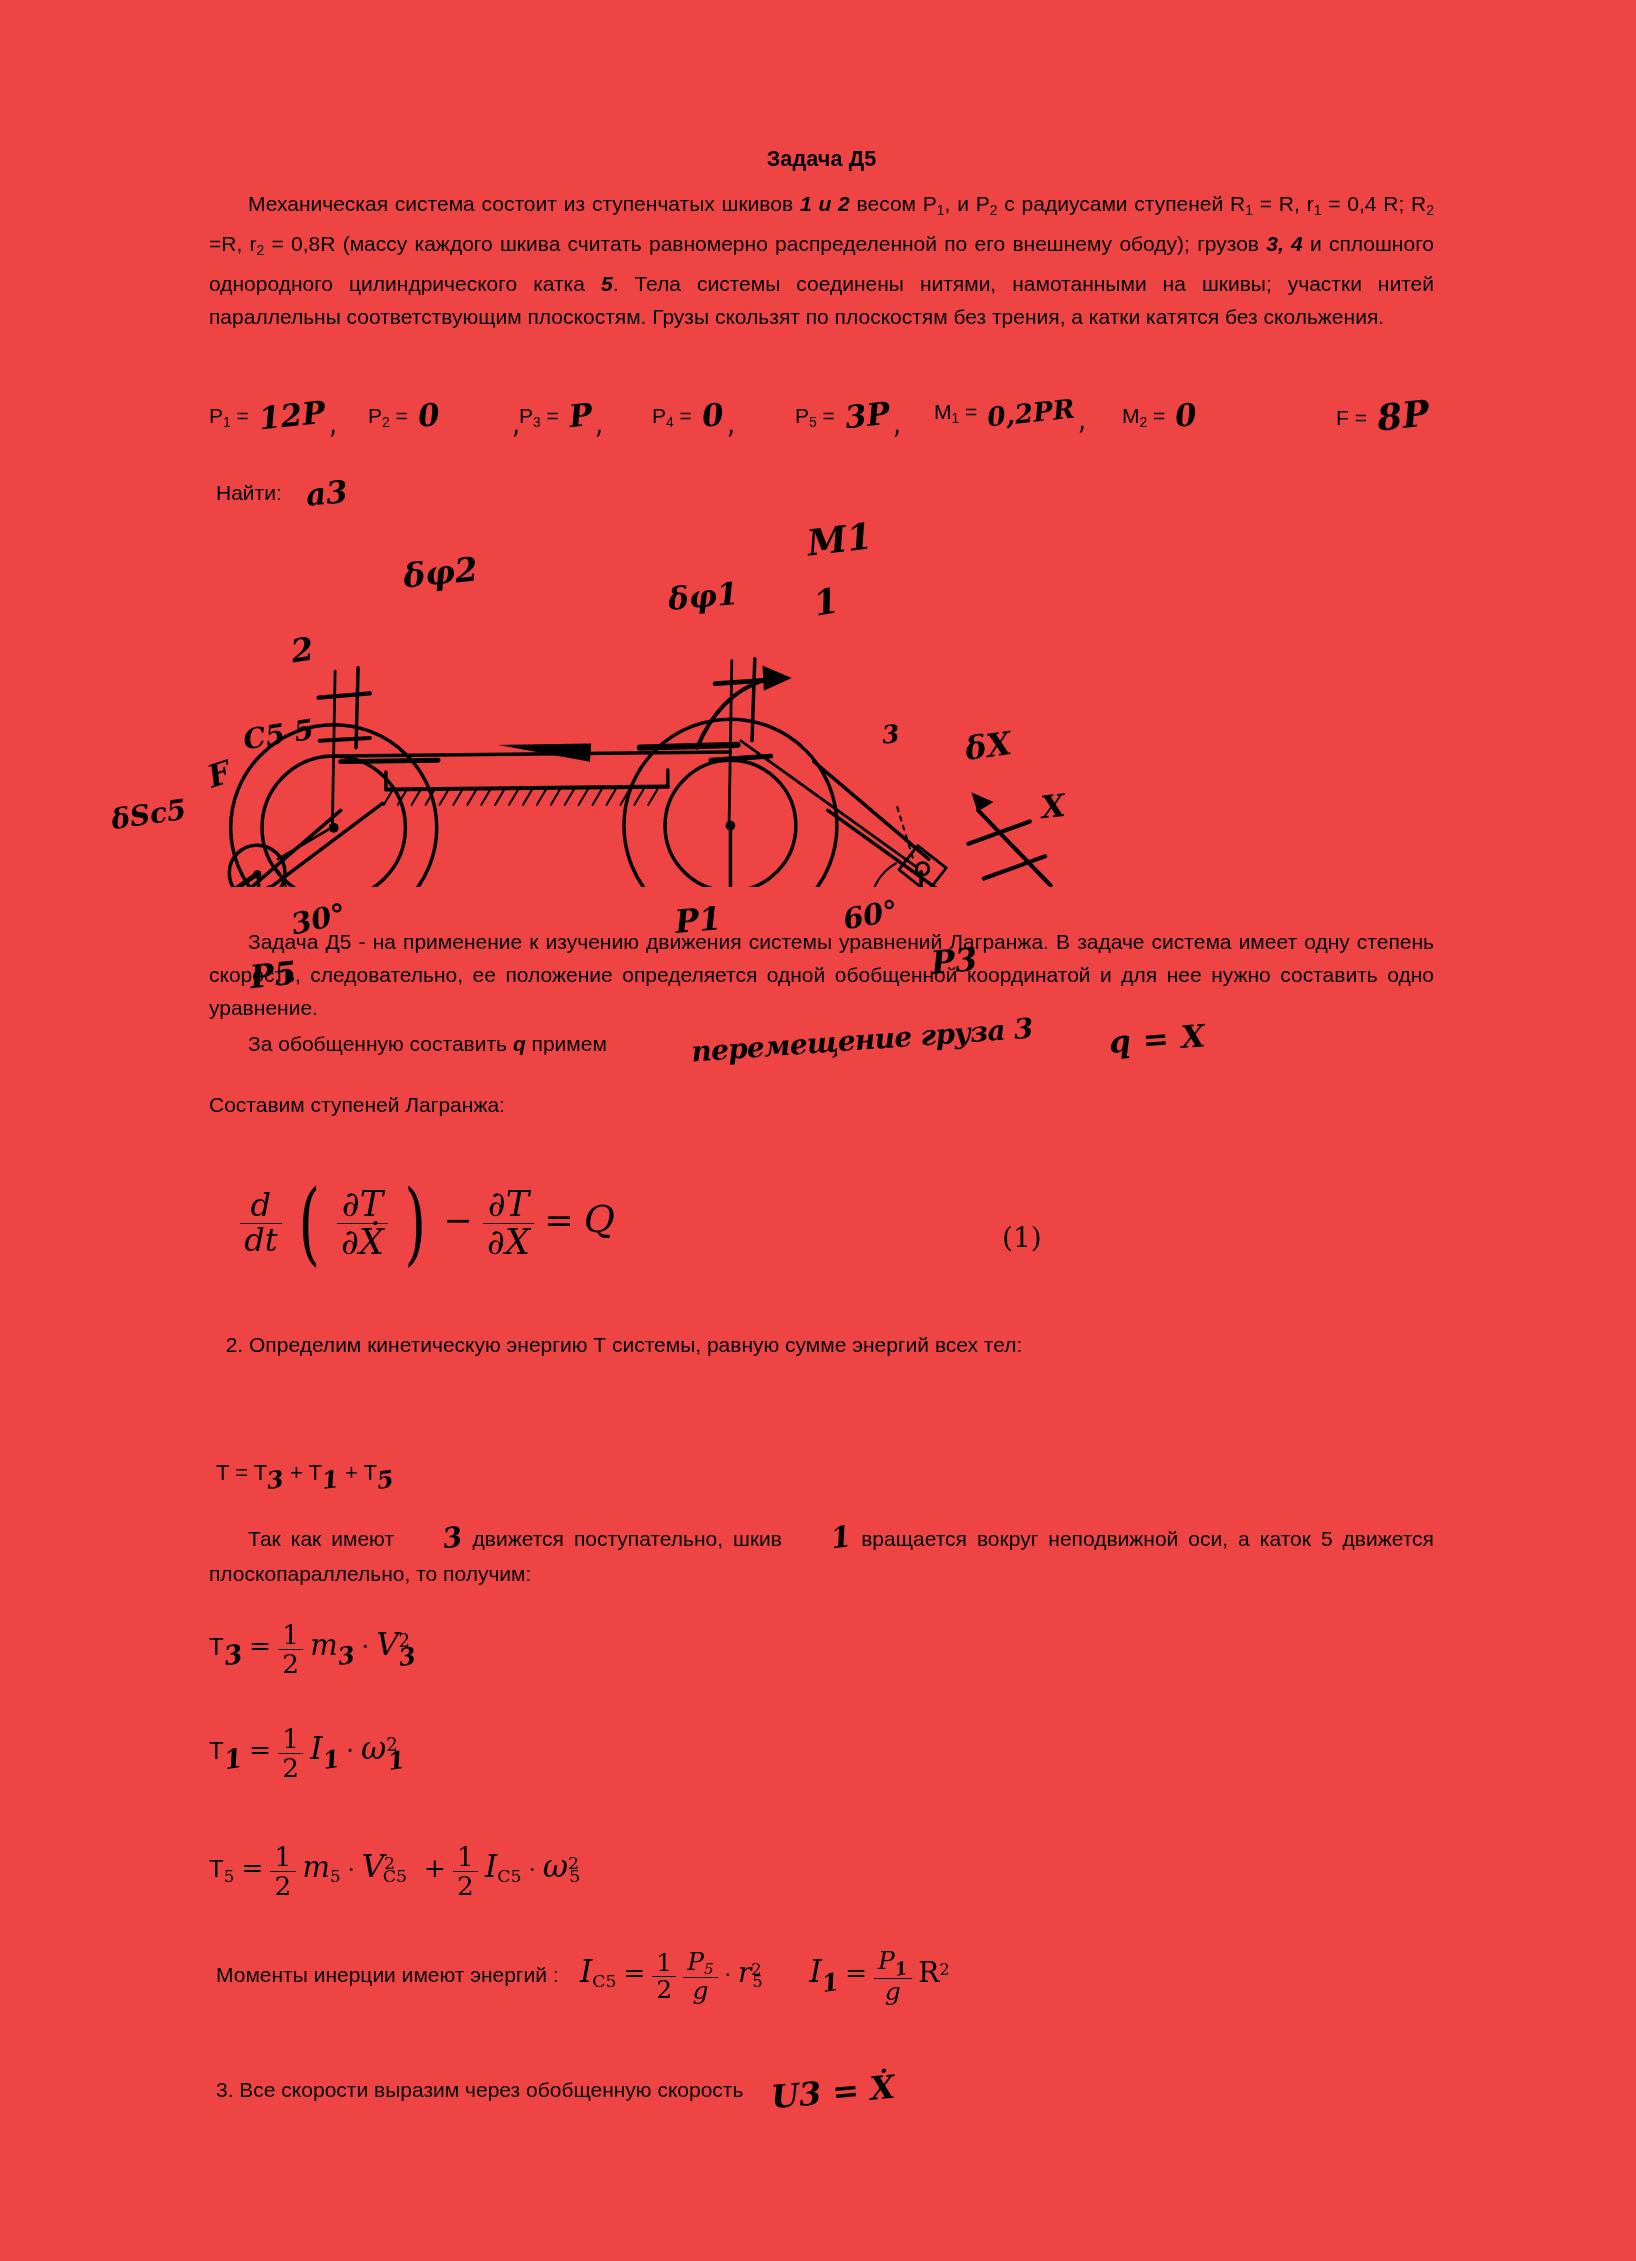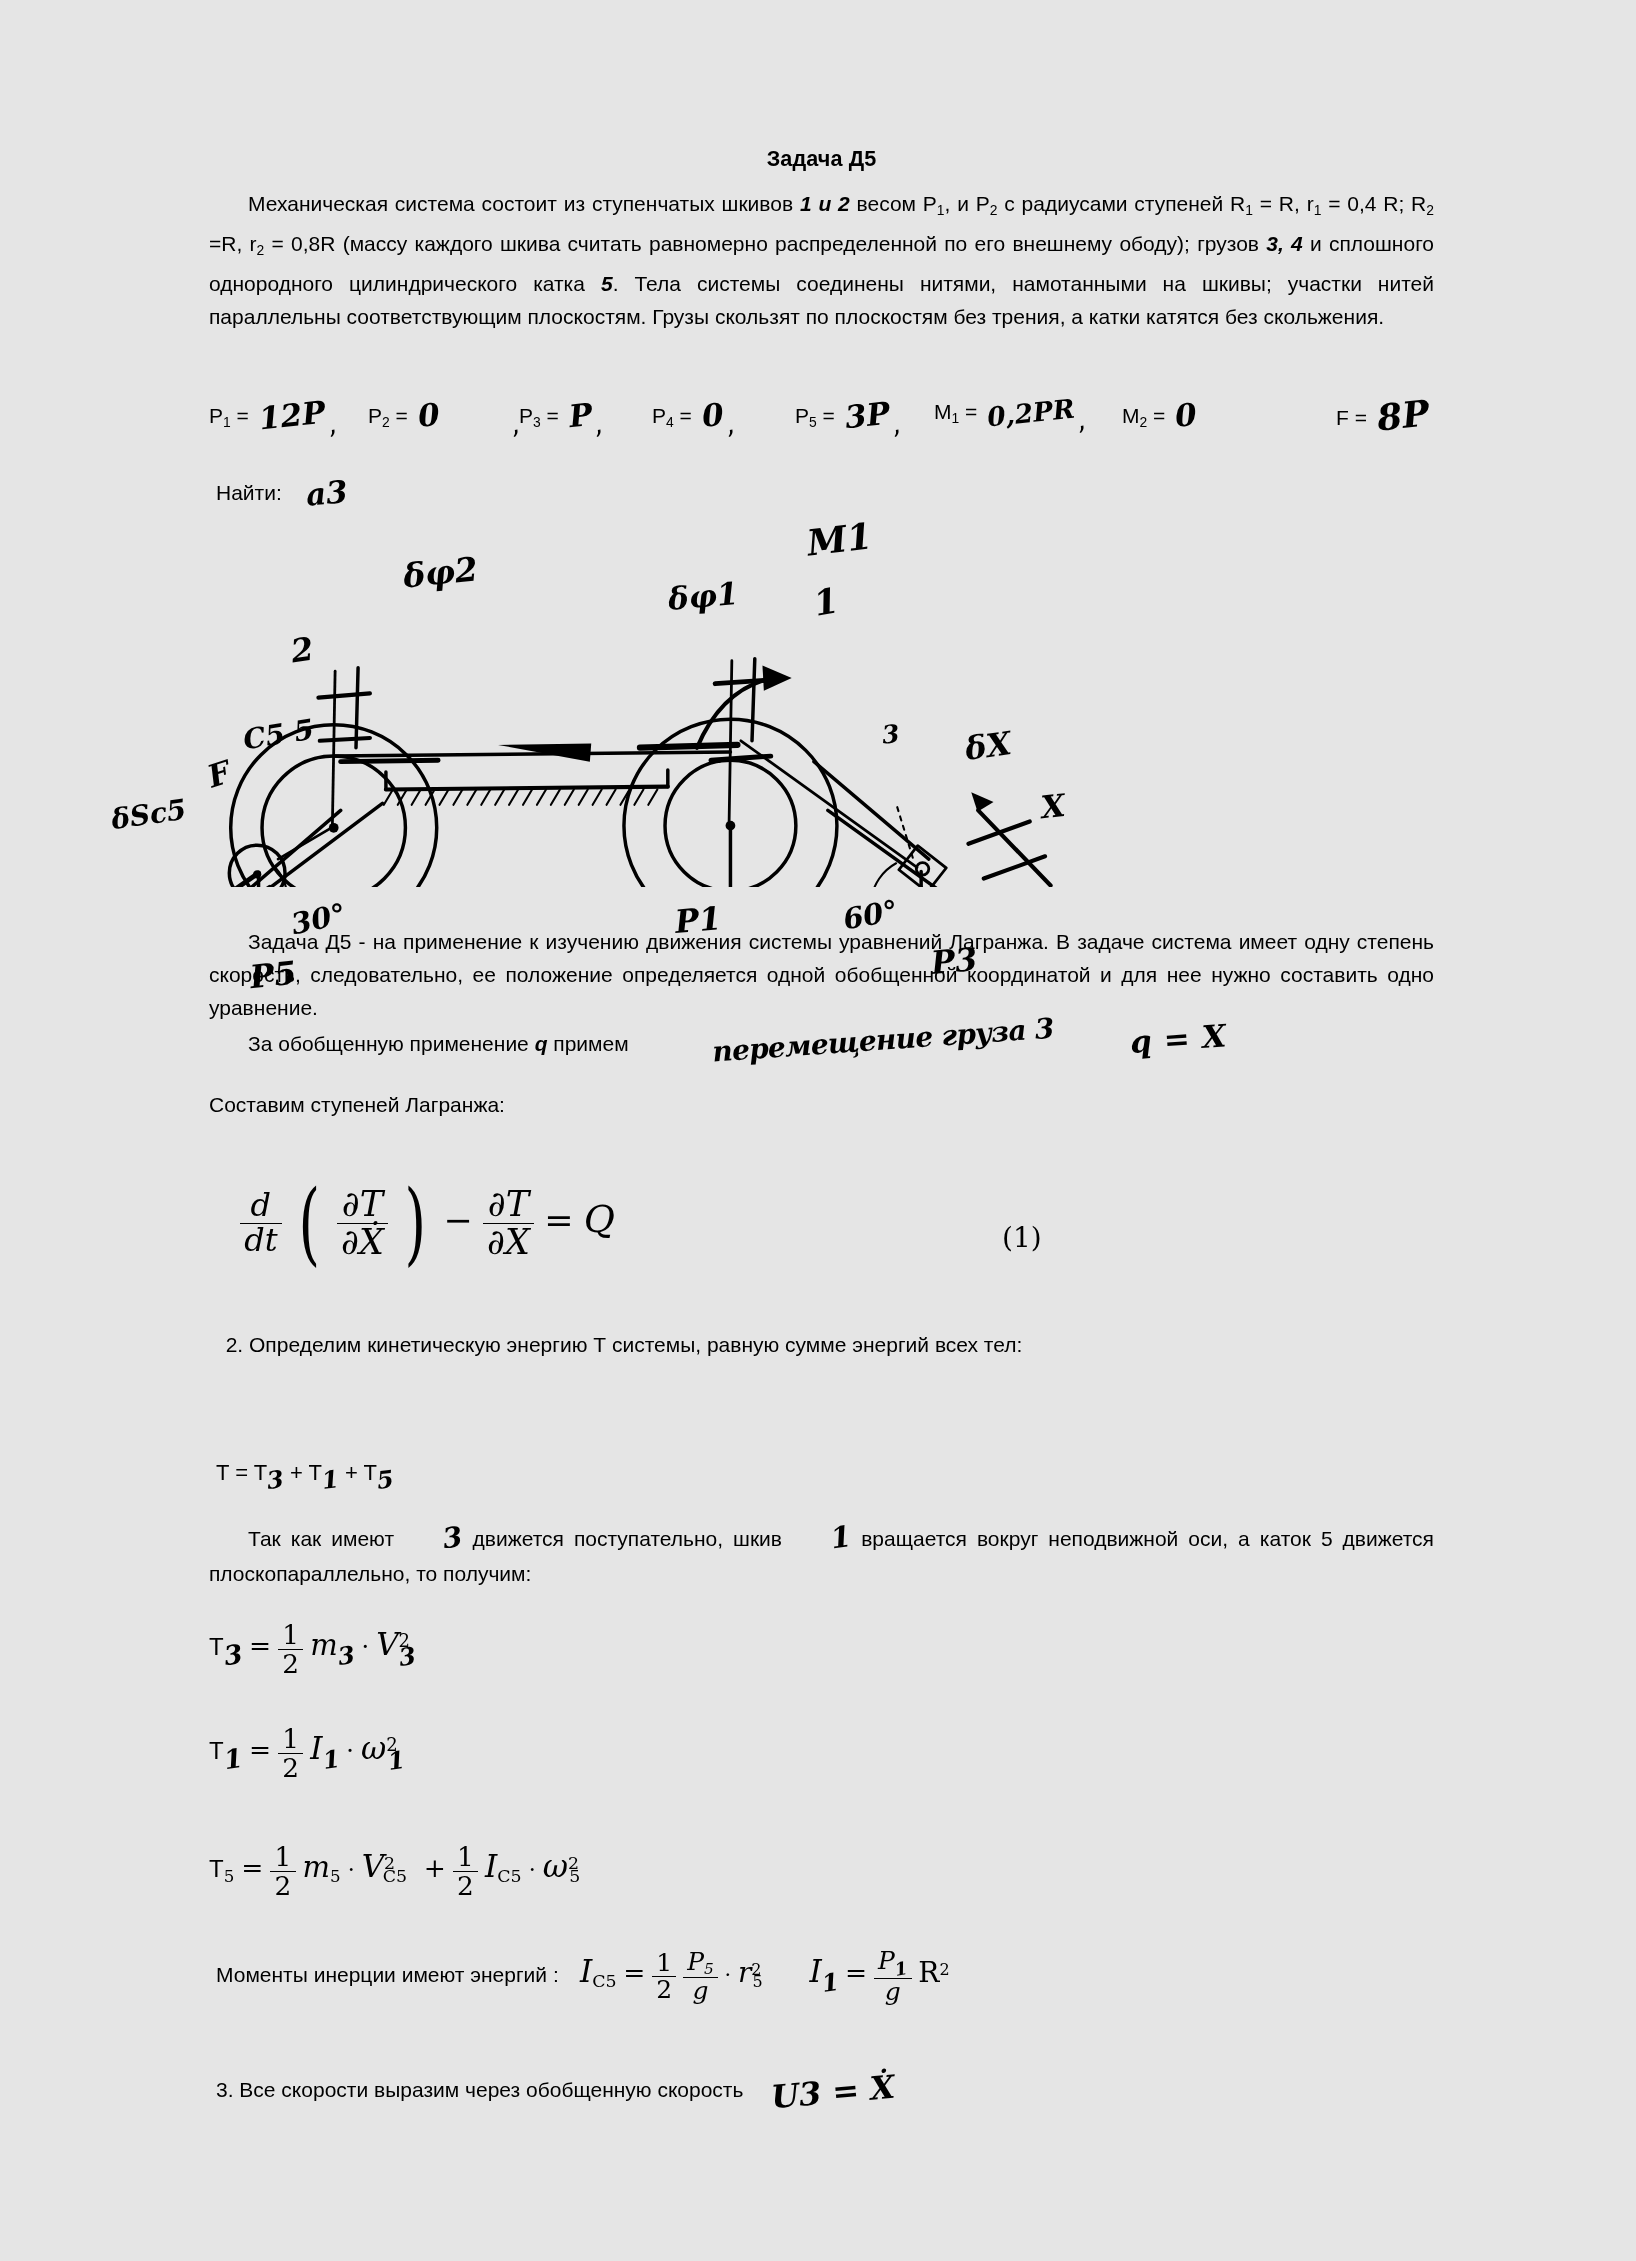--- a/index.html
+++ b/index.html
@@ -6,21 +6,21 @@
   body {
     width:1636px; height:2261px;
     font-family:"Liberation Sans", sans-serif;
     color:#000;
     position:relative;
     overflow:hidden;
   }
   .page {
     position:relative;
     width:1636px; height:2261px;
-    background:#e5e5e5;
+    background:#ef4444;
     box-sizing:border-box;
     padding:0;
   }
   .content { position:absolute; left:209px; top:0; width:1225px; }
 
   .title {
     text-align:center;
     font-size:21.6px;
     font-weight:bold;
     margin-top:146px;
@@ -299,21 +299,21 @@
     <span class="dlabel" style="left:732px;top:387px;font-size:29px;transform:rotate(-10deg);">60°</span>
     <span class="dlabel" style="left:854px;top:216px;font-size:32px;transform:rotate(-8deg);">δX</span>
     <span class="dlabel" style="left:930px;top:277px;font-size:31px;transform:rotate(-6deg);">X</span>
     <span class="dlabel" style="left:771px;top:209px;font-size:25px;transform:rotate(-6deg);">3</span>
   </div>
 
   <div class="content" style="top:925px;">
     <p class="para indent" style="margin:0;">Задача Д5 - на применение к изучению движения системы уравнений Лагранжа. В задаче система имеет одну степень скорость, следовательно, ее положение определяется одной обобщенной координатой и для нее нужно составить одно уравнение.</p>
 
     <p class="para" style="margin-top:0;text-indent:39px;">
-      <span>За обобщенную применение </span><span class="it">q</span><span> примем</span>
+      <span>За обобщенную составить </span><span class="it">q</span><span> примем</span>
       <span class="hw" style="font-size:28px;margin-left:39px;letter-spacing:-0.7px;">перемещение груза 3</span>
       <span class="hw" style="font-size:31px;margin-left:31px;">q = X</span>
     </p>
 
     <p class="para" style="margin-top:28px;text-indent:0;">Составим ступеней Лагранжа:</p>
   </div>
 
   <div class="lagr math">
     <span class="frac" style="font-size:32px;">
       <span class="num">d</span>

